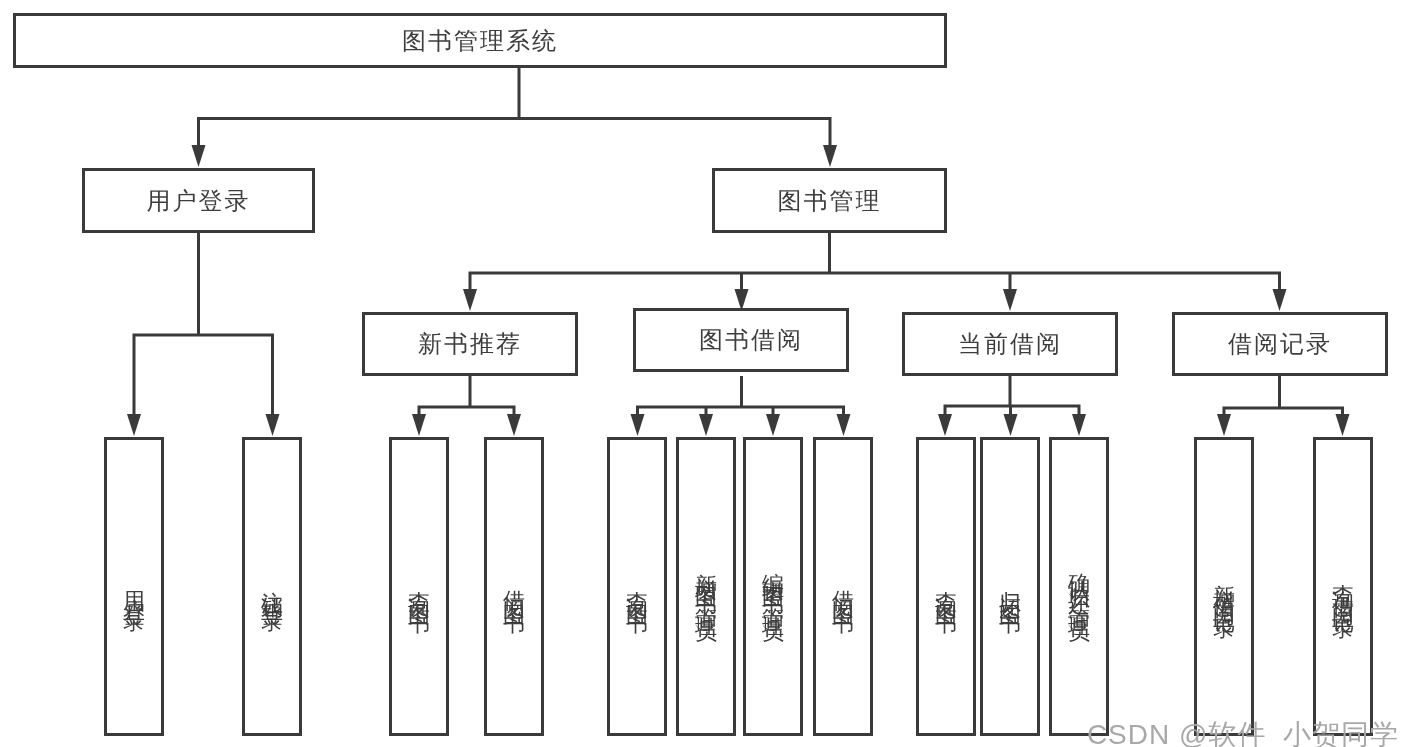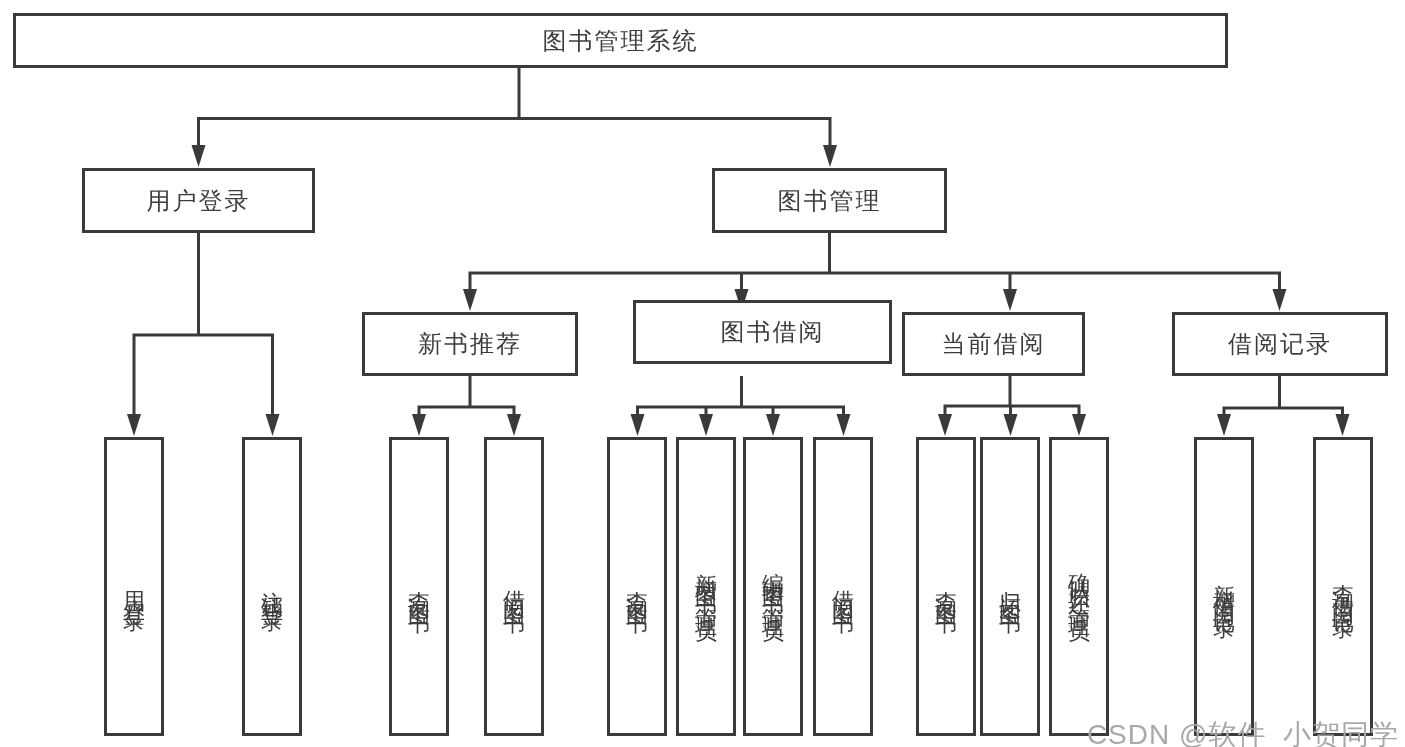--- a/index.html
+++ b/index.html
@@ -101,38 +101,38 @@
     <path d="M1010,375 V406 M945,421 V406 H1079 V421 M1010.5,406 V421"></path>
     <polygon points="938,414 952,414 945,436"></polygon>
     <polygon points="1003.5,414 1017.5,414 1010.5,436"></polygon>
     <polygon points="1072,414 1086,414 1079,436"></polygon>
 
     <path d="M1279.5,375 V408 M1224,421 V408 H1342.5 V421"></path>
     <polygon points="1217,414 1231,414 1224,436"></polygon>
     <polygon points="1335.5,414 1349.5,414 1342.5,436"></polygon>
   </svg>
 
-  <div class="node" style="left:13px;top:13px;width:1215px;height:55px;">
+  <div class="node" style="left:13px;top:13px;width:934px;height:55px;">
     <span class="lbl">图书管理系统</span>
   </div>
 
   <div class="node" style="left:82px;top:168px;width:233px;height:65px;">
     <span class="lbl">用户登录</span>
   </div>
   <div class="node" style="left:362px;top:312px;width:216px;height:64px;">
     <span class="lbl">新书推荐</span>
   </div>
 
   <div class="node" style="left:712px;top:168px;width:235px;height:65px;">
     <span class="lbl">图书管理</span>
   </div>
-  <div class="node" style="left:633px;top:300px;width:259px;height:64px;padding-left:20px;">
+  <div class="node" style="left:633px;top:308px;width:216px;height:64px;padding-left:20px;">
     <span class="lbl">图书借阅</span>
   </div>
-  <div class="node" style="left:902px;top:312px;width:183px;height:64px;">
+  <div class="node" style="left:902px;top:312px;width:216px;height:64px;">
     <span class="lbl">当前借阅</span>
   </div>
   <div class="node" style="left:1172px;top:312px;width:216px;height:64px;text-align:right;">
     <span class="lbl">借阅记录</span>
   </div>
 
   <div class="node vnode" style="left:104px;top:437px;width:60px;height:299px;">
     <span class="lbl">用户登录</span>
   </div>
   <div class="node vnode" style="left:242px;top:437px;width:60px;height:299px;">

